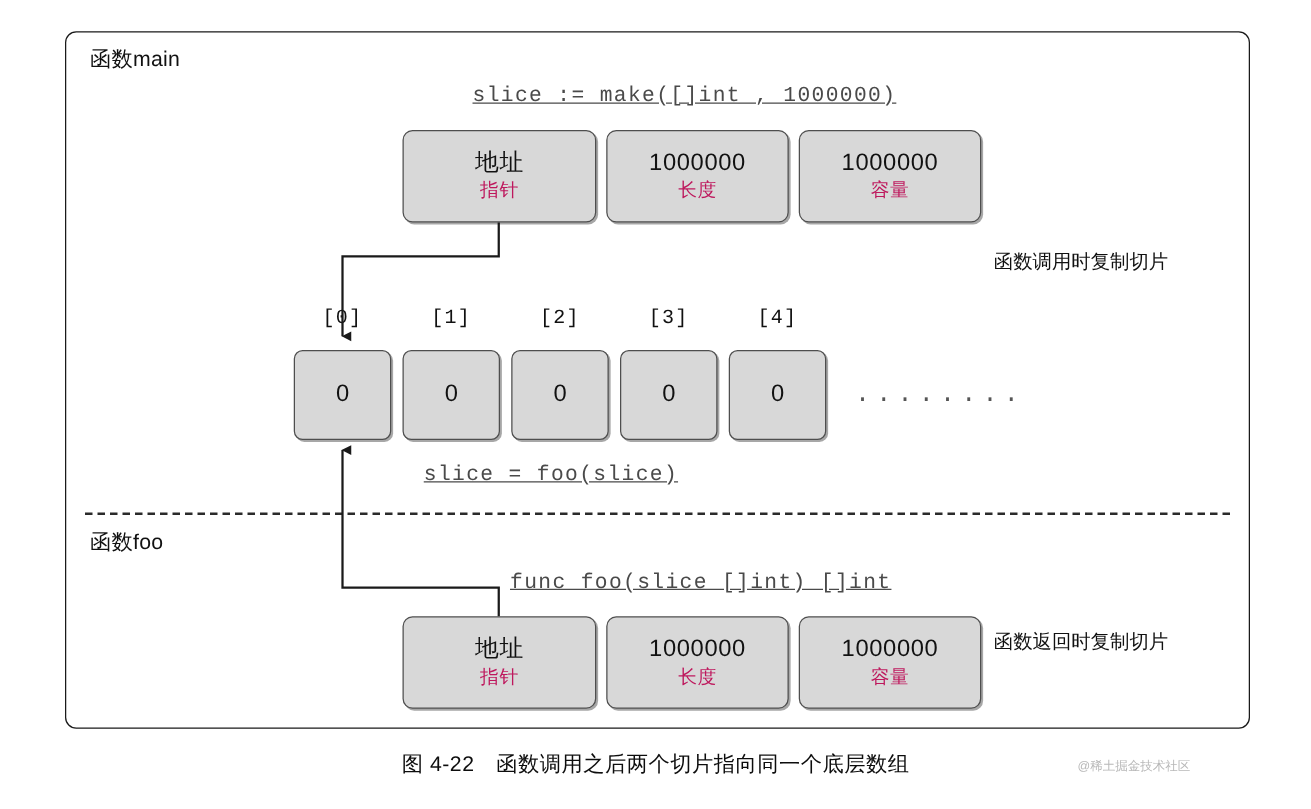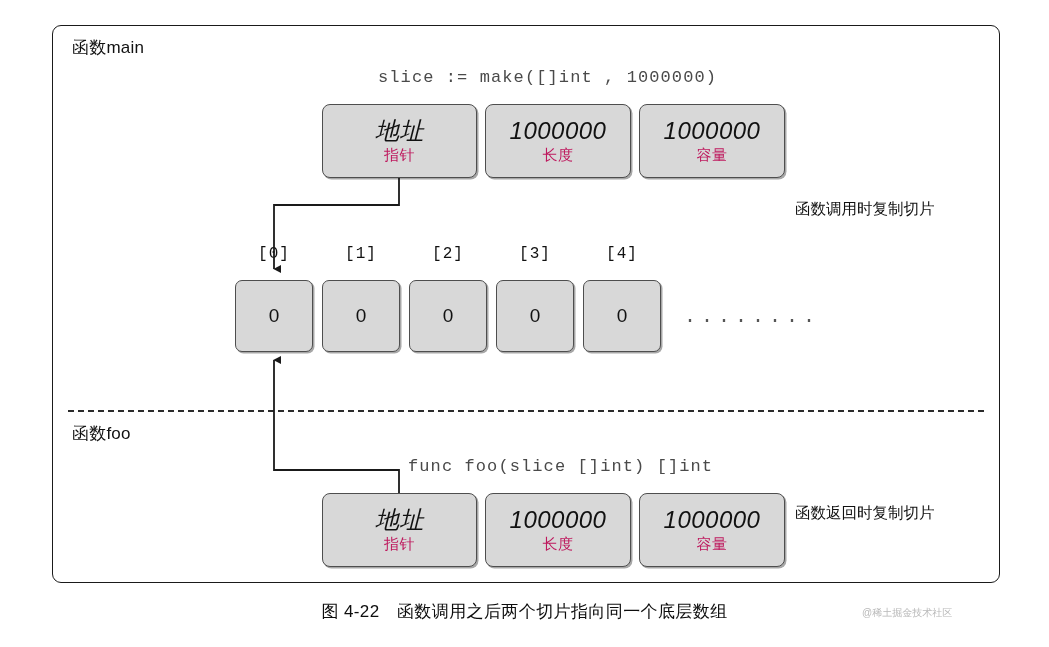--- a/index.html
+++ b/index.html
@@ -47,20 +47,21 @@
   #label-foo  { left: 72px; top: 422px; }
 
   
   .code-line {
     position: absolute;
     font-family: "Liberation Mono", "DejaVu Sans Mono", monospace;
     font-size: 17px;
     color: #4a4a4a;
     letter-spacing: 1.1px;
     white-space: pre;
+    text-decoration: underline;
   }
   #code-make  { left: 378px; top: 68px; }
   #code-call  { left: 339px; top: 371px; }
   #code-func  { left: 408px; top: 457px; }
 
   
   .side-note {
     position: absolute;
     font-size: 15.5px;
     color: #111111;
@@ -86,25 +87,24 @@
     display: flex;
     flex-direction: column;
     align-items: center;
     justify-content: center;
   }
   .slice-cell.c0 { left: 0px;   width: 155px; }
   .slice-cell.c1 { left: 163px; width: 146px; }
   .slice-cell.c2 { left: 317px; width: 146px; }
 
   .cell-main-text {
-    font-size: 24px;
+    font-size: 19px;
     color: #111111;
     line-height: 1.12;
     letter-spacing: 0.5px;
-    font-style: italic;
   }
   .cell-sub-text {
     font-size: 15px;
     color: #be185d;
     line-height: 1.2;
     letter-spacing: 0.5px;
     margin-top: 2px;
   }
 
   
@@ -196,20 +196,21 @@
 <div id="figure-root">
 
   <div class="outer-frame"></div>
 
   <div class="section-label" id="label-main">函数main</div>
 
   <div class="section-label" id="label-foo">函数foo</div>
 
   <div class="code-line" id="code-make">slice := make([]int , 1000000)</div>
 
+  <div class="code-line" id="code-call">slice = foo(slice)</div>
 
   <div class="code-line" id="code-func">func foo(slice []int) []int</div>
 
   <div class="side-note" id="note-call">函数调用时复制切片</div>
 
   <div class="side-note" id="note-return">函数返回时复制切片</div>
 
   <div class="slice-row" id="slice-row-main">
     <div class="slice-cell c0">
       <span class="cell-main-text">地址</span>

